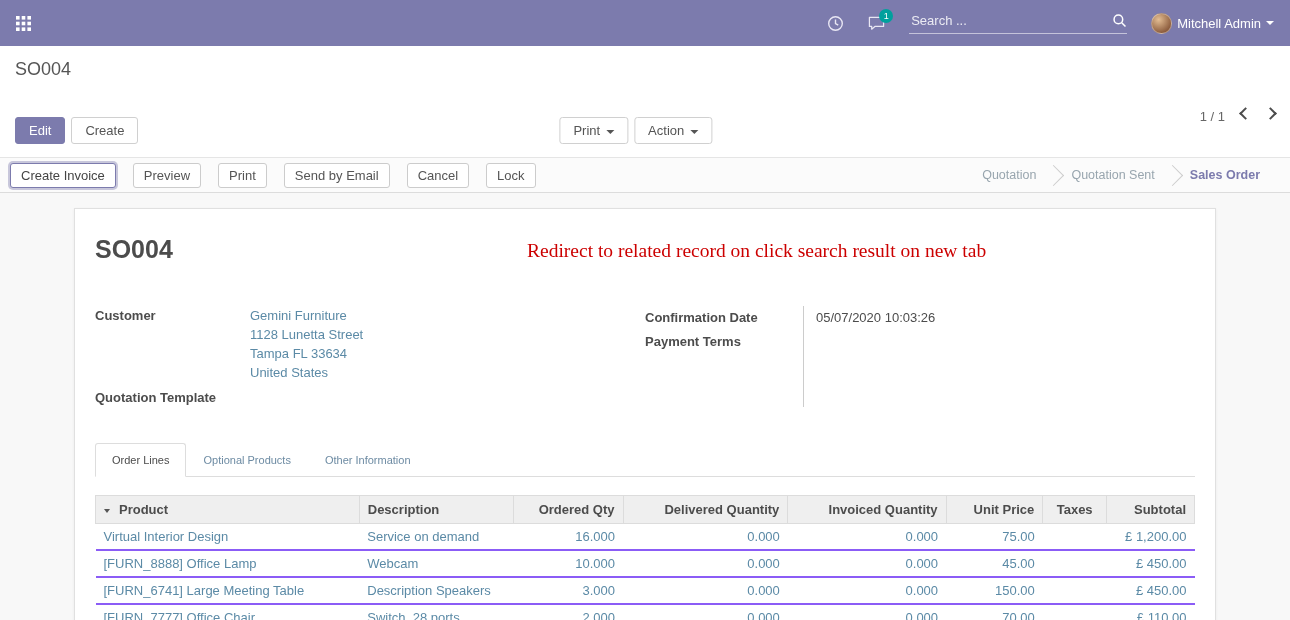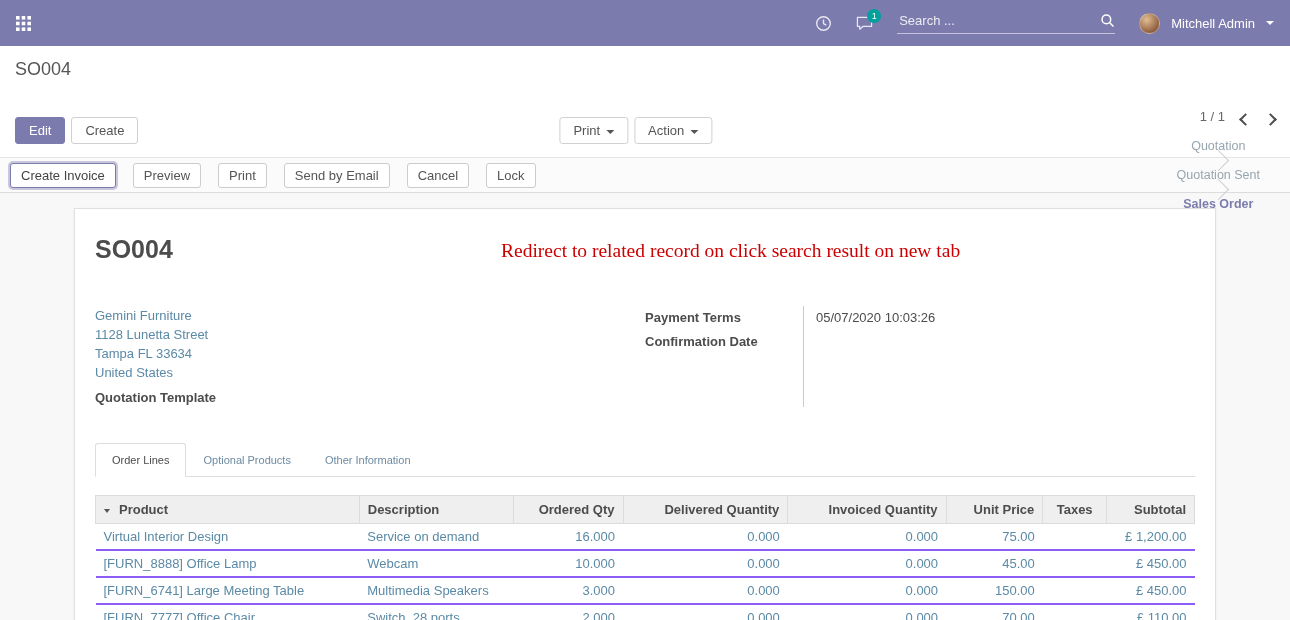--- a/index.html
+++ b/index.html
@@ -29,21 +29,21 @@
   .search-box {
     display:flex; align-items:center; width:218px;
     border-bottom:1px solid rgba(255,255,255,0.55); padding-bottom:4px;
   }
   .search-box input {
     flex:1; background:transparent; border:none; outline:none;
     color:#fff; font-size:13px; font-family:inherit;
   }
   .search-box input::placeholder { color:rgba(255,255,255,0.85); }
   .search-box svg { width:15px; height:15px; color:#fff; cursor:pointer; }
-  .user-menu { display:flex; align-items:center; gap:11px; cursor:pointer; }
+  .user-menu { display:flex; align-items:center; gap:5px; cursor:pointer; }
   .avatar {
     width:21px; height:21px; border-radius:50%;
     background:radial-gradient(circle at 35% 30%, #e3bd93, #8a5a3b 75%);
     border:1px solid rgba(255,255,255,0.35);
   }
   .caret-white {
     width:0; height:0; border-left:4px solid transparent;
     border-right:4px solid transparent; border-top:4px solid #fff;
   }
 
@@ -57,54 +57,54 @@
     font-size:13px; padding:5px 13px; border-radius:3px;
   }
   .btn-primary { background:#7c7bad; border-color:#7c7bad; color:#fff; }
   .left-group, .center-group { display:flex; gap:6px;margin-top:29px; }
   .center-group { position:absolute; left:50%; transform:translateX(-56%); }
   .caret-dark {
     display:inline-block; width:0; height:0; margin-left:6px; vertical-align:middle;
     border-left:4px solid transparent; border-right:4px solid transparent;
     border-top:4px solid #555;
   }
-  .pager { margin-left:auto; display:flex; align-items:flex-end; gap:16px; color:#666; }
+  .pager { margin-left:auto; display:flex; align-items:flex-start; gap:16px; color:#666; }
   .chev { width:9px; height:9px; border-top:2px solid #4c4c4c; border-left:2px solid #4c4c4c; cursor:pointer; }
   .chev.prev { transform:rotate(-45deg); }
   .chev.next { transform:rotate(135deg); }
 
   
   .statusbar {
     height:36px; background:#fbfbfb; border-top:1px solid #e5e5e5; border-bottom:1px solid #dcdcdc;
     display:flex; align-items:center; justify-content:space-between; padding:0 14px 0 10px;
   }
   .status-buttons { display:flex; gap:17px; }
   .status-btn { background:#fff; border:1px solid #ccc; color:#555; padding:4px 10px; border-radius:3px; font-size:13px; }
   .status-btn.highlight {
     border-color:#7c7bad; box-shadow:0 0 0 2px rgba(124,123,173,0.4); color:#444;
   }
-  .status-steps { display:flex; align-items:center;flex-direction:column; }
+  .status-steps { display:flex; align-items:center; }
   .step { padding:0 16px; font-size:12.5px; color:#98a5ae; cursor:pointer; white-space:nowrap; }
   .step.active { color:#7c7bad; font-weight:bold; }
   .step-sep {
     width:15px; height:15px; border-top:1px solid #ccc; border-right:1px solid #ccc;
     transform:rotate(45deg); margin:0 -6px;
   }
 
   
   .form-view { background:#f8f8f8; height:calc(620px - 46px - 48px - 44px - 37px); padding-top:15px; }
   .sheet {
     width:1142px; margin:0 auto; background:#fff;
     border:1px solid #e0e0e0; box-shadow:0 1px 3px rgba(0,0,0,0.06);
     padding:26px 20px 40px; min-height:600px; position:relative;
   }
   .sheet-header { position:relative; margin-bottom:42px; }
   .sheet-header h1 { margin:0; font-size:25px; font-weight:bold; color:#4c4c4c; }
   .annotation {
-    position:absolute; left:406px; top:5px;
+    position:absolute; left:432px; top:5px;
     font-family:"Liberation Serif", serif; font-size:19.5px; color:#cc0000;
     white-space:nowrap;
   }
 
   .fields { display:flex; }
   .fields .col { width:50%; }
   .field-row { display:flex; }
   .f-label { width:155px; font-weight:bold; color:#4c4c4c; line-height:19px; flex-shrink:0; }
   .customer-link { color:#5b8aa6; cursor:pointer; }
   .customer-link div { line-height:19px; }
@@ -239,36 +239,37 @@
   <div class="sheet">
 
     <div class="sheet-header">
       <h1>SO004</h1>
       <div class="annotation">Redirect to related record on click search result on new tab</div>
     </div>
 
     <div class="fields">
       <div class="col left">
         <div class="field-row">
+          <span class="f-label">Customer</span>
           <div class="customer-link">
             <div>Gemini Furniture</div>
             <div>1128 Lunetta Street</div>
             <div>Tampa FL 33634</div>
             <div>United States</div>
           </div>
         </div>
         <div class="field-row qt-row">
           <span class="f-label">Quotation Template</span>
           <div></div>
         </div>
       </div>
       <div class="col right">
         <div class="labels">
+          <span class="f-label">Confirmation Date</span>
           <span class="f-label">Payment Terms</span>
-          <span class="f-label">Confirmation Date</span>
         </div>
         <div class="values">
           <div>05/07/2020 10:03:26</div>
           <div></div>
         </div>
       </div>
     </div>
 
     <div class="tabs">
       <span class="tab active">Order Lines</span>
@@ -315,21 +316,21 @@
           <td>Webcam</td>
           <td>10.000</td>
           <td>0.000</td>
           <td>0.000</td>
           <td>45.00</td>
           <td></td>
           <td>£ 450.00</td>
         </tr>
         <tr>
           <td>[FURN_6741] Large Meeting Table</td>
-          <td>Multimedia Speakers</td>
+          <td>Description Speakers</td>
           <td>3.000</td>
           <td>0.000</td>
           <td>0.000</td>
           <td>150.00</td>
           <td></td>
           <td>£ 450.00</td>
         </tr>
         <tr>
           <td>[FURN_7777] Office Chair</td>
           <td>Switch, 28 ports</td>

